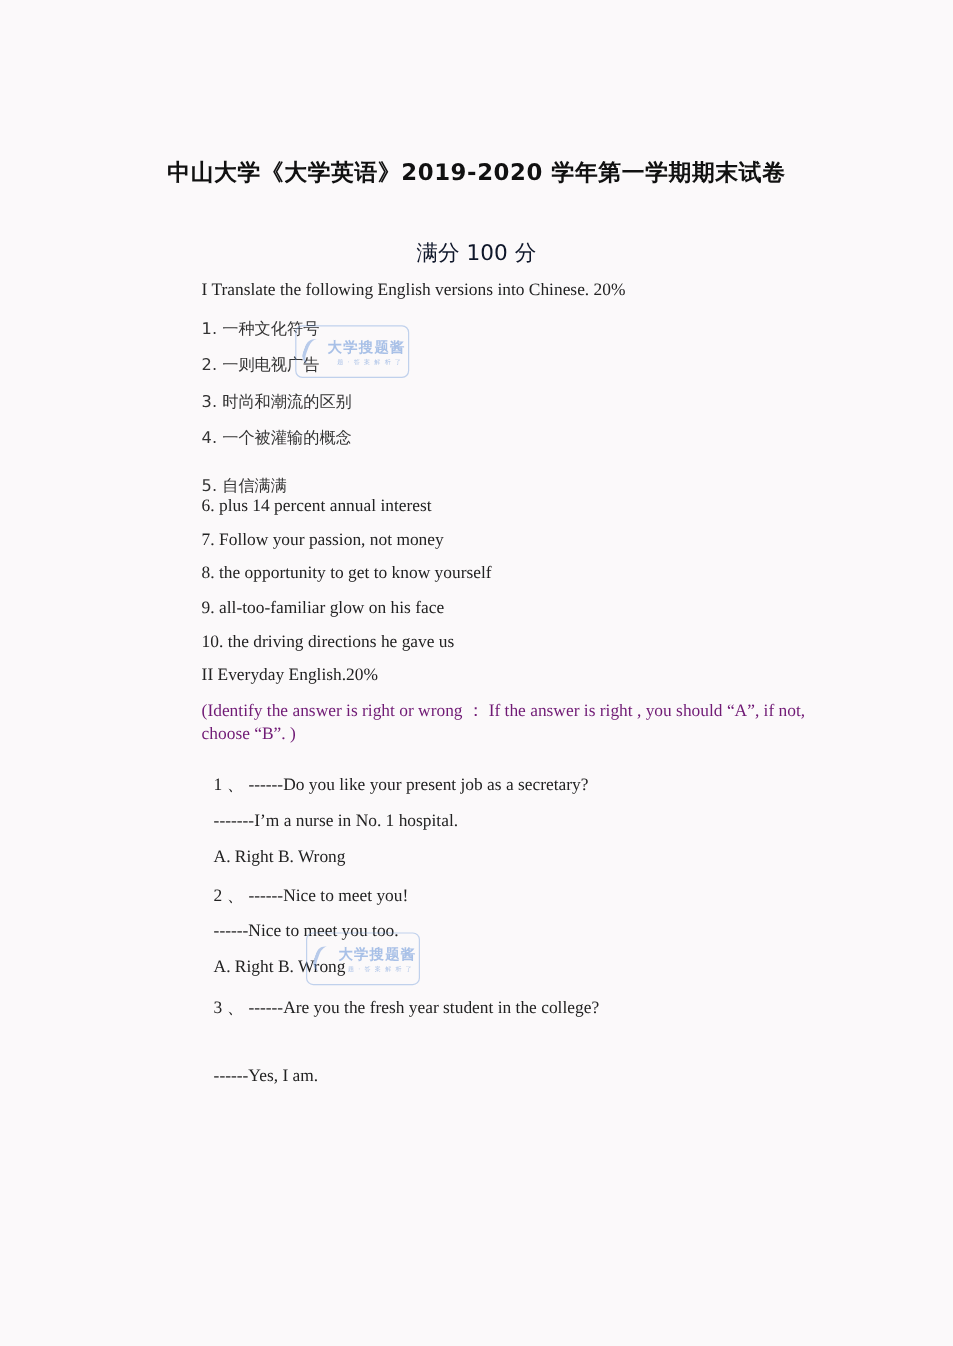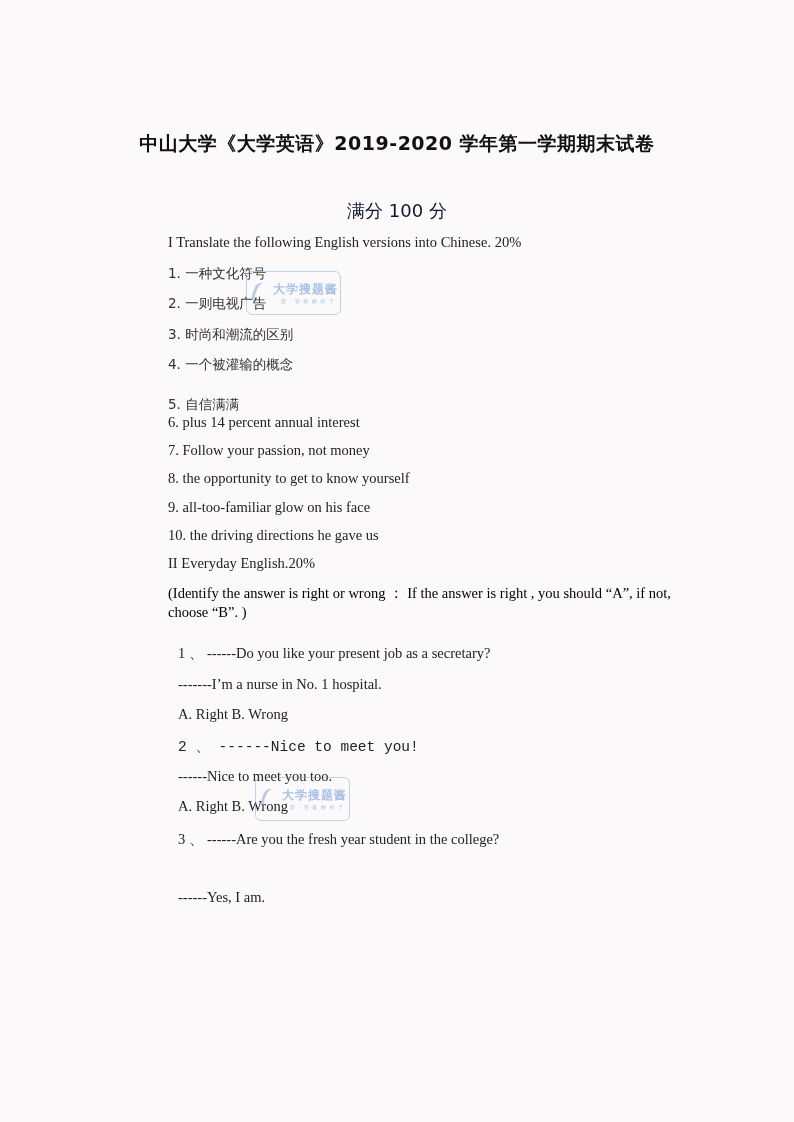--- a/index.html
+++ b/index.html
@@ -48,21 +48,21 @@
       color: #222;
     }
     .line.indent { left: 178px; }
     .line.cn { font-family: "DejaVu Sans", sans-serif; font-size: 13.5px; color: #333; }
     .para {
       position: absolute;
       left: 168px;
       width: 545px;
       font-size: 14.5px;
       line-height: 19px;
-      color: #000000;
+      color: #701a75;
     }
     .watermark {
       position: absolute;
       width: 95px;
       height: 44px;
       border: 1.5px solid rgba(120,160,220,0.45);
       border-radius: 6px;
       color: rgba(100,145,215,0.55);
       font-family: "DejaVu Sans", sans-serif;
       font-size: 12px;
@@ -111,21 +111,21 @@
   <div class="line" style="top:499px;">9. all-too-familiar glow on his face</div>
   <div class="line" style="top:527px;">10. the driving directions he gave us</div>
 
   <div class="line" style="top:555px;">II  Everyday English.20%</div>
   <div class="para" style="top:584px;">(Identify the answer is right or wrong ：  If the answer is right , you should “A”, if not, choose “B”. )</div>
 
   <div class="line indent" style="top:644px;">1 、 ------Do you like your present job as a secretary?</div>
   <div class="line indent" style="top:676px;">-------I’m a nurse in No. 1 hospital.</div>
   <div class="line indent" style="top:706px;">A. Right B. Wrong</div>
 
-  <div class="line indent" style="top:737px;font-family:Liberation Mono, monospace;">2 、 ------Nice to meet you!</div>
+  <div class="line indent" style="top:737px;">2 、 ------Nice to meet you!</div>
   <div class="line indent" style="top:768px;">------Nice to meet you too.</div>
   <div class="line indent" style="top:798px;">A. Right B. Wrong</div>
 
   <div class="line indent" style="top:830px;">3 、 ------Are you the fresh year student in the college?</div>
   <div class="line indent" style="top:861px;margin-top:28px;"> ------Yes, I am.</div>
 
   <div class="watermark" style="left:246px; top:271px;">
     <span class="wm-icon"></span>
     <span class="wm-text">大学搜题酱</span>
     <span class="wm-sub">题 · 答 案 解 析 了</span>

